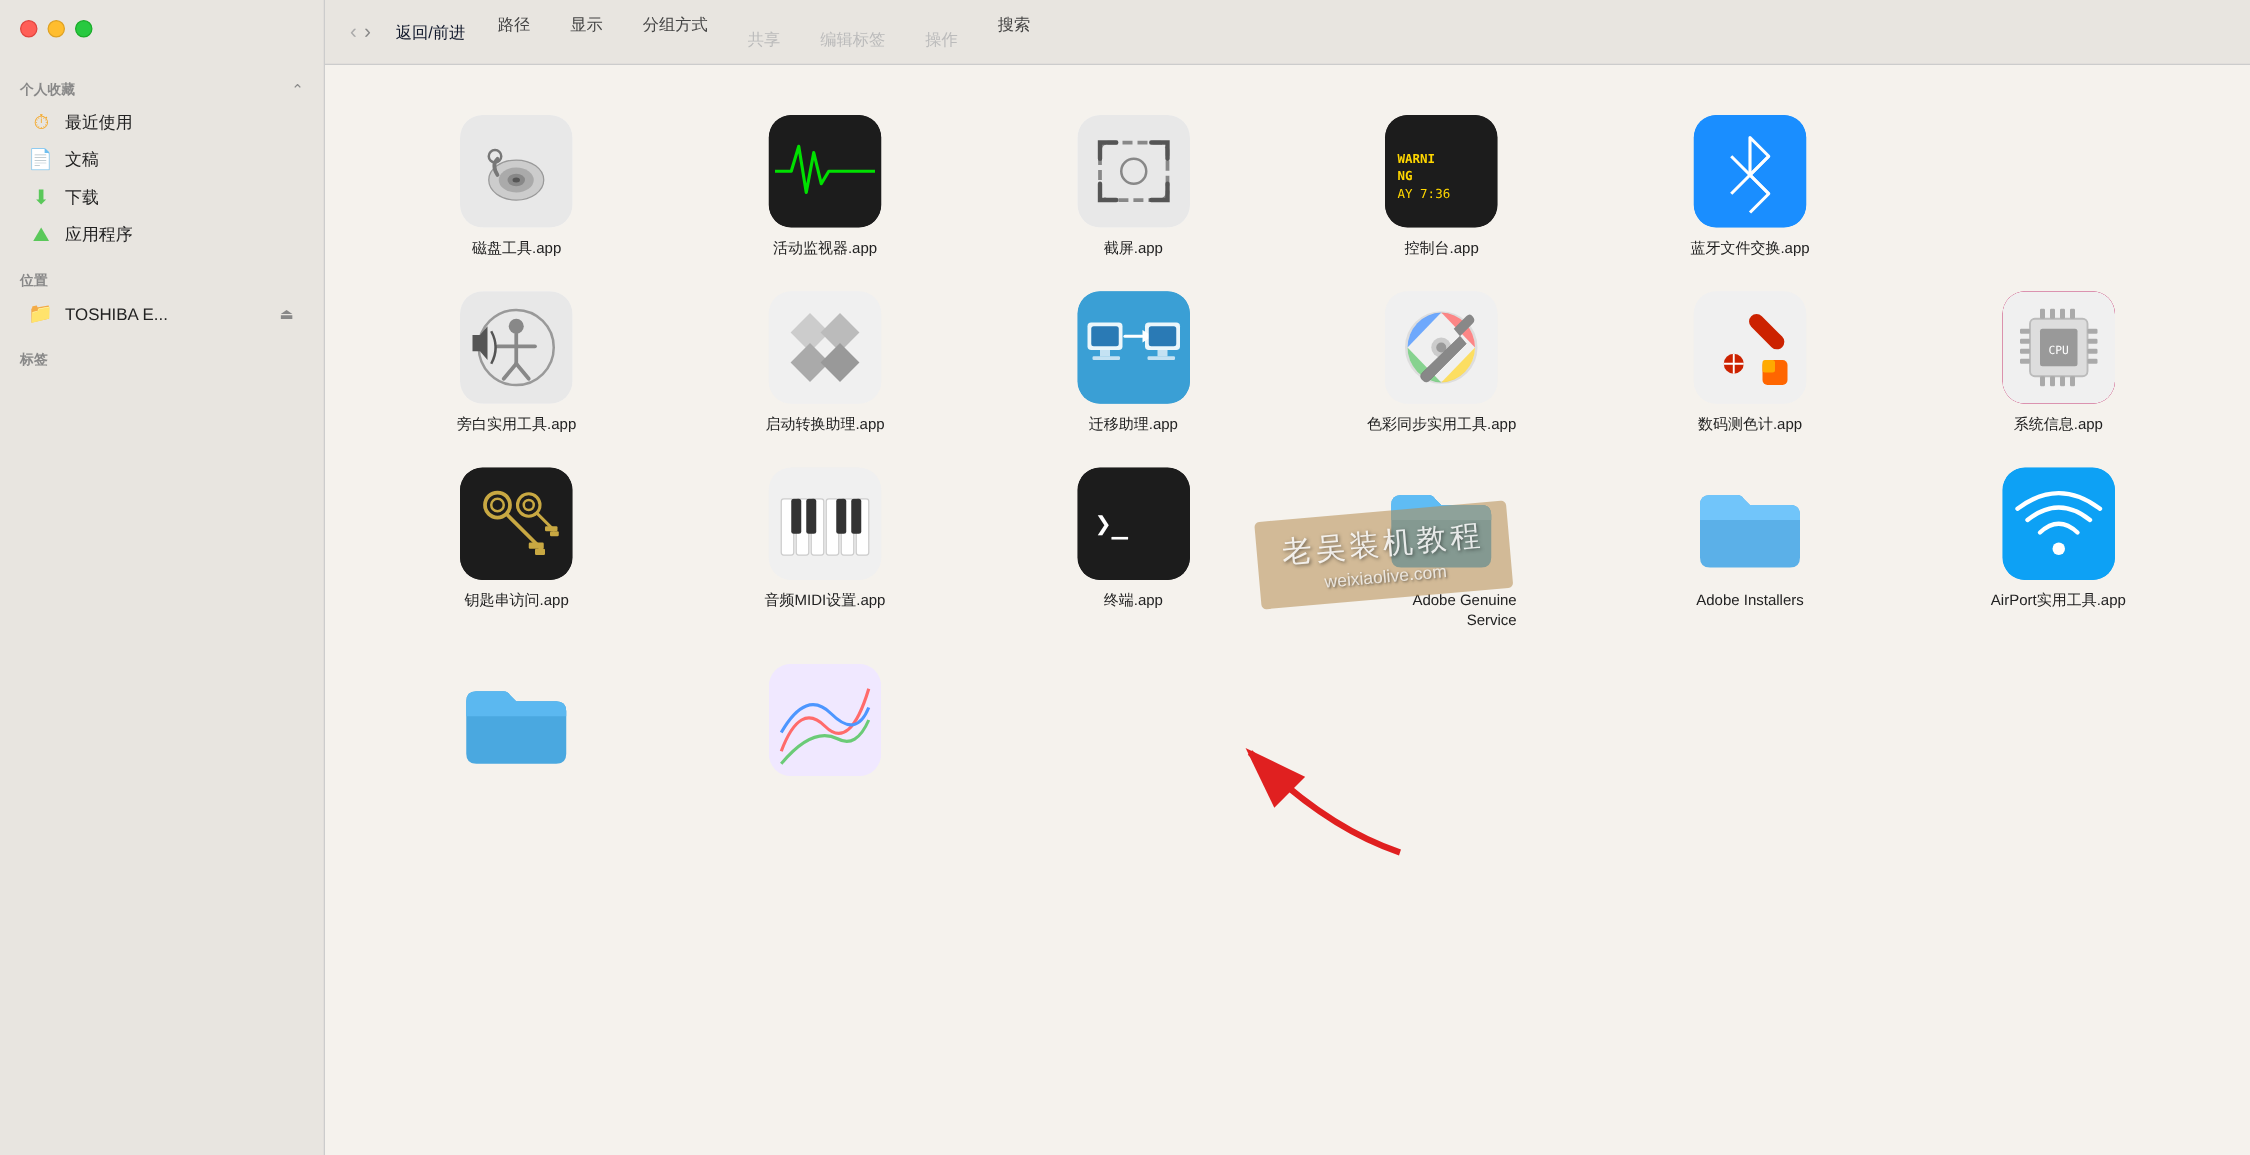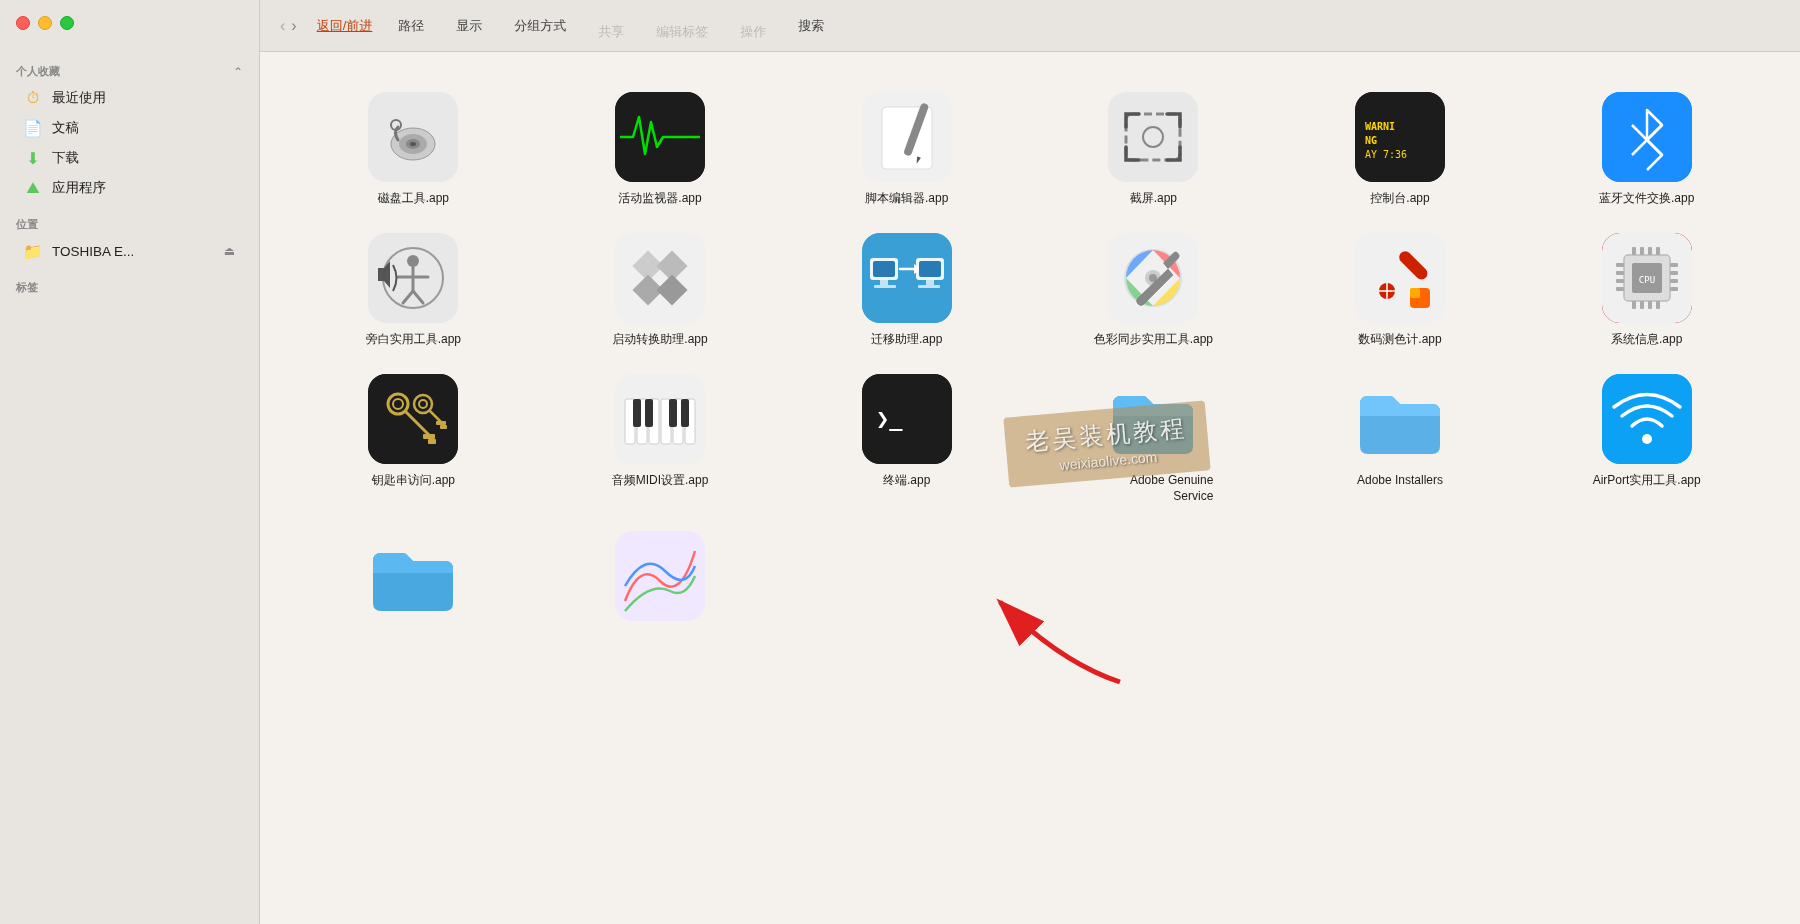--- a/index.html
+++ b/index.html
@@ -117,21 +117,20 @@
       font-size: 17px;
       font-weight: 700;
       color: #111;
       margin-left: 8px;
       flex: 1;
     }
 
     .toolbar-actions {
       display: flex;
       gap: 20px;
-      align-items: center;
     }
 
     .toolbar-btn {
       font-size: 13px;
       color: #444;
       cursor: pointer;
       padding: 3px 6px;
       border-radius: 4px;
     }
     .toolbar-btn.disabled { color: #bbb; cursor: default; margin-top: 12px; }
@@ -341,21 +340,21 @@
   </div>
 </div>
 
 <div class="main">
 
   <div class="toolbar">
     <div class="toolbar-nav">
       <span style="font-size:16px; color:#aaa; cursor:pointer;">‹</span>
       <span style="font-size:16px; color:#888; cursor:pointer;">›</span>
     </div>
-    <span style="font-size:13px; color:#c2410c;text-decoration:underline;">返回/前进</span>
+    <span style="font-size:13px; color:#0f172a;">返回/前进</span>
     <div class="toolbar-actions">
       <span class="toolbar-btn">路径</span>
       <span class="toolbar-btn">显示</span>
       <span class="toolbar-btn">分组方式</span>
       <span class="toolbar-btn disabled">共享</span>
       <span class="toolbar-btn disabled">编辑标签</span>
       <span class="toolbar-btn disabled">操作</span>
       <span class="toolbar-btn">搜索</span>
     </div>
   </div>
@@ -386,33 +385,20 @@
           <div class="app-icon icon-activity-monitor">
             <svg width="90" height="90" viewBox="0 0 90 90">
               <rect width="90" height="90" rx="18" fill="#1c1c1c"></rect>
 
               <polyline points="5,45 18,45 24,25 30,62 36,30 42,55 48,45 55,45 65,45 75,45 85,45" stroke="#00e000" stroke-width="2.5" fill="none" stroke-linejoin="round"></polyline>
             </svg>
           </div>
           <span class="app-label">活动监视器.app</span>
         </div>
 
-        <div class="app-item">
-          <div class="app-icon icon-script-editor">
-            <svg width="90" height="90" viewBox="0 0 90 90">
-              <rect width="90" height="90" rx="18" fill="#f0f0f0"></rect>
-
-              <rect x="20" y="15" width="50" height="62" rx="4" fill="#fff" stroke="#ddd"></rect>
-
-              <rect x="50" y="10" width="8" height="55" rx="4" fill="#888" transform="rotate(20,54,38)"></rect>
-              <polygon points="54,65 58,65 56,72" fill="#555" transform="rotate(20,56,68)"></polygon>
-            </svg>
-          </div>
-          <span class="app-label">脚本编辑器.app</span>
-        </div>
 
         <div class="app-item">
           <div class="app-icon icon-screenshot">
             <svg width="90" height="90" viewBox="0 0 90 90">
               <rect width="90" height="90" rx="18" fill="#e8e8e8"></rect>
 
               <rect x="18" y="22" width="54" height="46" rx="6" fill="none" stroke="#888" stroke-width="3" stroke-dasharray="8,4"></rect>
 
               <path d="M18 35 L18 22 L31 22" stroke="#555" stroke-width="3.5" fill="none" stroke-linecap="round"></path>
               <path d="M59 22 L72 22 L72 35" stroke="#555" stroke-width="3.5" fill="none" stroke-linecap="round"></path>

